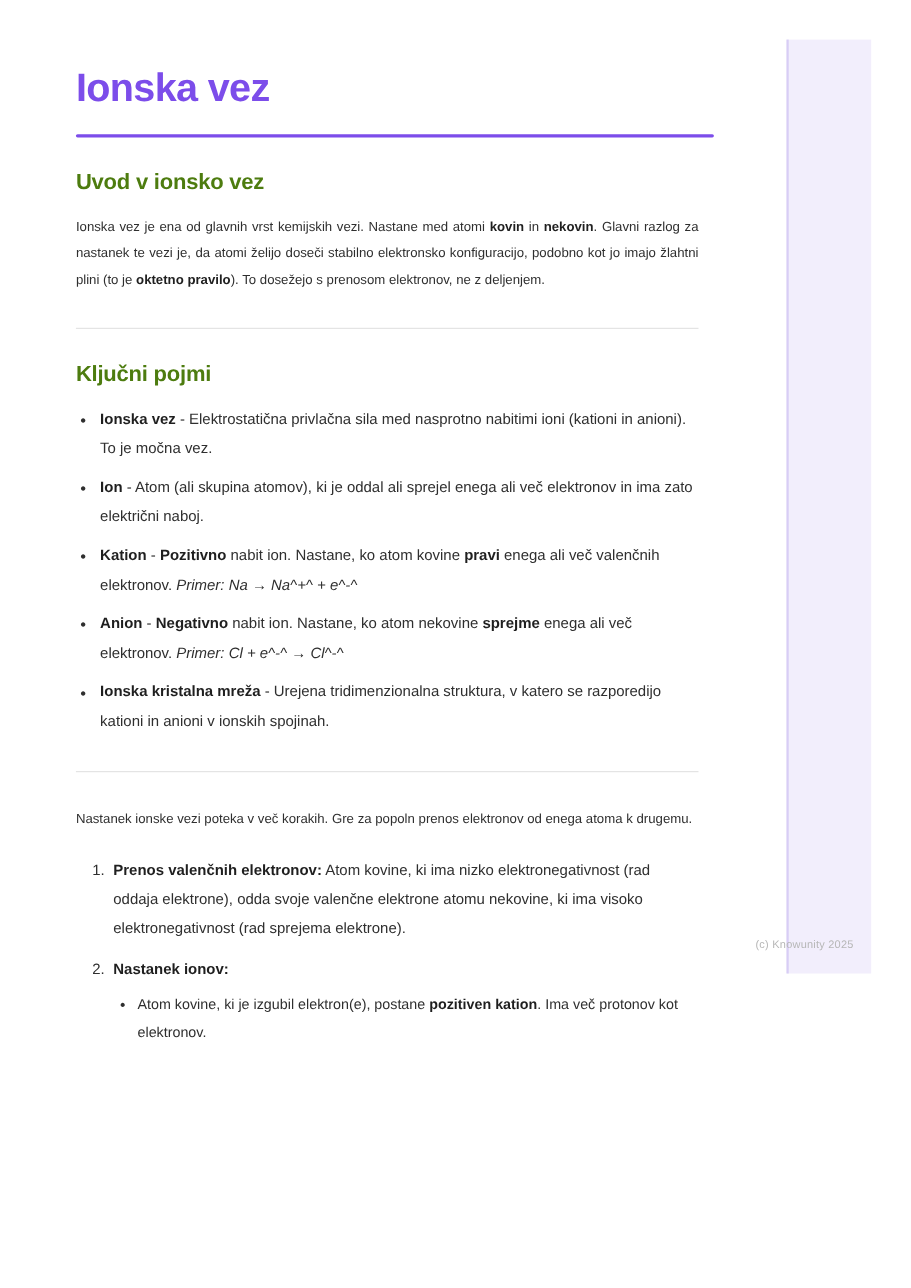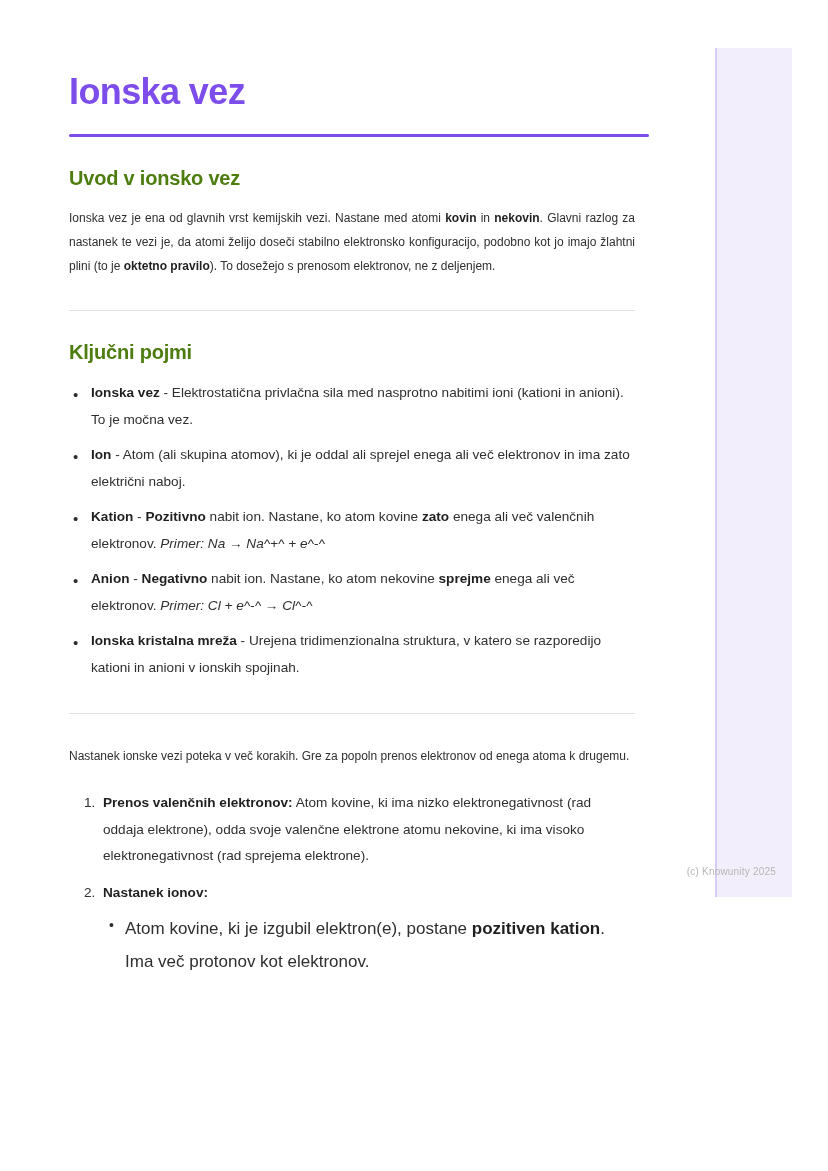--- a/index.html
+++ b/index.html
@@ -10,21 +10,21 @@
   body {
     width: 828px;
     height: 1171px;
     position: relative;
     font-family: "Liberation Sans", sans-serif;
     color: #2d2d2d;
     overflow: hidden;
   }
   .page {
     position: absolute;
-    left: 0; top: 12px;
+    left: 0; top: 0;
     width: 828px;
     height: 921px;
     background: #ffffff;
   }
   
   .right-strip {
     position: absolute;
     right: 36px;
     top: 36px;
     bottom: 36px;
@@ -103,21 +103,21 @@
     color: #2f2f2f;
     padding-left: 4px;
   }
   ul.sub-bullets {
     margin: 6px 0 0 0;
     padding-left: 22px;
     list-style: none;
   }
   ul.sub-bullets > li {
     position: relative;
-    font-size: 17px;
+    font-size: 13px;
     line-height: 1.95;
     color: #2f2f2f;
   }
   ul.sub-bullets > li::before {
     content: "•";
     position: absolute;
     left: -16px;
     top: 0;
     color: #2f2f2f;
     font-size: 14px;
@@ -147,21 +147,21 @@
 
     <h2 class="section-title">Uvod v ionsko vez</h2>
     <p class="para">Ionska vez je ena od glavnih vrst kemijskih vezi. Nastane med atomi <strong>kovin</strong> in <strong>nekovin</strong>. Glavni razlog za nastanek te vezi je, da atomi želijo doseči stabilno elektronsko konfiguracijo, podobno kot jo imajo žlahtni plini (to je <strong>oktetno pravilo</strong>). To dosežejo s prenosom elektronov, ne z deljenjem.</p>
 
     <div class="divider"></div>
 
     <h2 class="section-title">Ključni pojmi</h2>
     <ul class="bullets">
         <li><strong>Ionska vez</strong> - Elektrostatična privlačna sila med nasprotno nabitimi ioni (kationi in anioni). To je močna vez.</li>
         <li><strong>Ion</strong> - Atom (ali skupina atomov), ki je oddal ali sprejel enega ali več elektronov in ima zato električni naboj.</li>
-        <li><strong>Kation</strong> - <strong>Pozitivno</strong> nabit ion. Nastane, ko atom kovine <strong>zato</strong> enega ali več valenčnih elektronov. <em>Primer: Na → Na^+^ + e^-^</em></li>
+        <li><strong>Kation</strong> - <strong>Pozitivno</strong> nabit ion. Nastane, ko atom kovine <strong>pravi</strong> enega ali več valenčnih elektronov. <em>Primer: Na → Na^+^ + e^-^</em></li>
         <li><strong>Anion</strong> - <strong>Negativno</strong> nabit ion. Nastane, ko atom nekovine <strong>sprejme</strong> enega ali več elektronov. <em>Primer: Cl + e^-^ → Cl^-^</em></li>
         <li><strong>Ionska kristalna mreža</strong> - Urejena tridimenzionalna struktura, v katero se razporedijo kationi in anioni v ionskih spojinah.</li>
       </ul>
 
     <div class="divider"></div>
 
     <p class="para">Nastanek ionske vezi poteka v več korakih. Gre za popoln prenos elektronov od enega atoma k drugemu.</p>
     <ol class="steps">
         <li><strong>Prenos valenčnih elektronov:</strong> Atom kovine, ki ima nizko elektronegativnost (rad oddaja elektrone), odda svoje valenčne elektrone atomu nekovine, ki ima visoko elektronegativnost (rad sprejema elektrone).</li>
         <li><strong>Nastanek ionov:</strong><ul class="sub-bullets">

